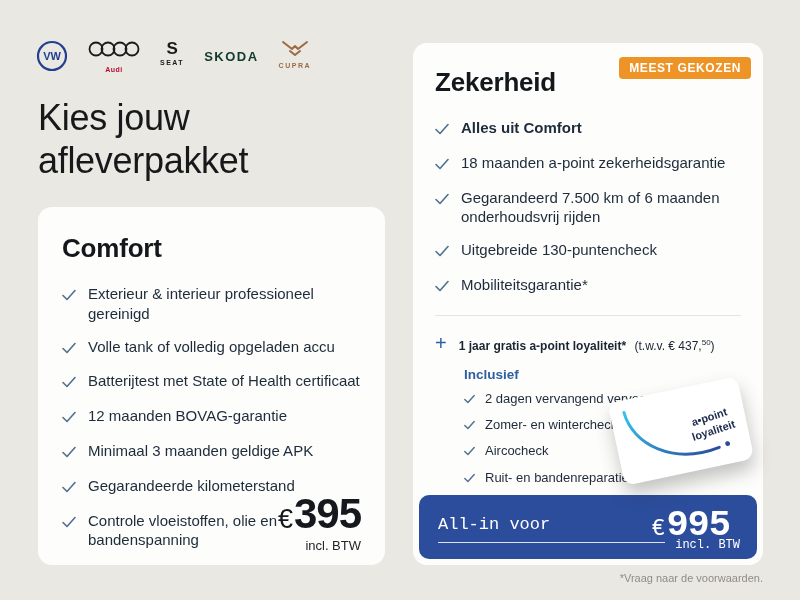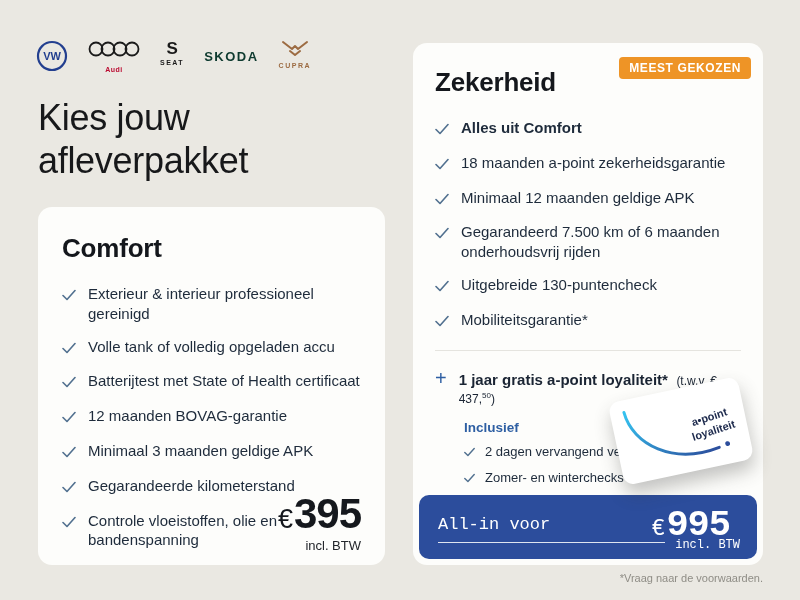--- a/index.html
+++ b/index.html
@@ -42,21 +42,21 @@
   .price-block { position:absolute; right:24px; bottom:12px; text-align:right; }
   .price-line { color:#15181D; font-weight:600; }
   .price-line .euro { font-size:27px; font-weight:500; margin-right:1px; }
   .price-line .amount { font-size:42px; letter-spacing:-1px; }
   .price-note { font-size:13px; font-weight:500; color:#23262B; margin-top:0px; }
 
   
   .divider { border:none; border-top:1px solid #E5E4DF; margin:18px 0 17px; }
   .bonus-row { display:flex; gap:12px; align-items:baseline; }
   .plus-icon { color:#2E5FA3; font-size:20px; font-weight:500; line-height:1; flex:0 0 auto; }
-  .bonus-label { font-size:15px; font-weight:700; color:#1A2433; }
+  .bonus-label { font-size:12px; font-weight:700; color:#1A2433; }
   .bonus-note { font-size:12px; font-weight:500; color:#1A2433; margin-left:4px; }
   .bonus-note sup { font-size:8px; }
 
   .inclusief { margin:13px 0 0 29px; }
   .inclusief-title { color:#2E5FA3; font-weight:700; font-size:13.5px; margin-bottom:9px; }
   ul.sublist { list-style:none; display:flex; flex-direction:column; gap:9px;
                font-size:13px; color:#1E2B3B; }
   ul.sublist li { display:flex; gap:10px; line-height:1.25; }
   ul.sublist .chk { flex:0 0 auto; margin-top:1px; color:#51708F; }
 
@@ -191,26 +191,20 @@
           <span class="chk"><svg width="14" height="12" viewBox="0 0 14 12">
               <path d="M1 6.5 L5 10.5 L13 1.5" fill="none" stroke="currentColor" stroke-width="1.6" stroke-linecap="round" stroke-linejoin="round"></path>
             </svg></span>
           <span>Alles uit Comfort</span>
         </li>
       <li>
           <span class="chk"><svg width="14" height="12" viewBox="0 0 14 12">
               <path d="M1 6.5 L5 10.5 L13 1.5" fill="none" stroke="currentColor" stroke-width="1.6" stroke-linecap="round" stroke-linejoin="round"></path>
             </svg></span>
           <span>18 maanden a-point zekerheidsgarantie</span>
-        </li>
-      <li>
-          <span class="chk"><svg width="14" height="12" viewBox="0 0 14 12">
-              <path d="M1 6.5 L5 10.5 L13 1.5" fill="none" stroke="currentColor" stroke-width="1.6" stroke-linecap="round" stroke-linejoin="round"></path>
-            </svg></span>
-          <span>Minimaal 12 maanden geldige APK</span>
         </li>
       <li>
           <span class="chk"><svg width="14" height="12" viewBox="0 0 14 12">
               <path d="M1 6.5 L5 10.5 L13 1.5" fill="none" stroke="currentColor" stroke-width="1.6" stroke-linecap="round" stroke-linejoin="round"></path>
             </svg></span>
           <span>Gegarandeerd 7.500 km of 6 maanden onderhoudsvrij rijden</span>
         </li>
       <li>
           <span class="chk"><svg width="14" height="12" viewBox="0 0 14 12">
               <path d="M1 6.5 L5 10.5 L13 1.5" fill="none" stroke="currentColor" stroke-width="1.6" stroke-linecap="round" stroke-linejoin="round"></path>

